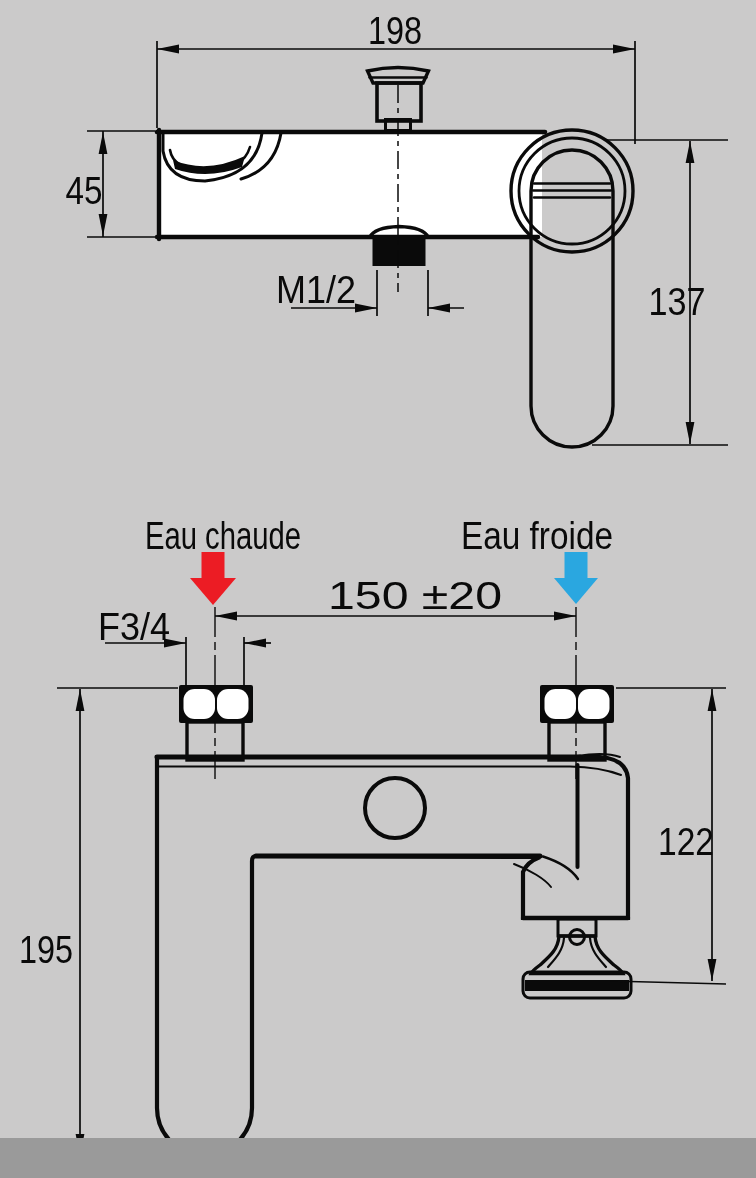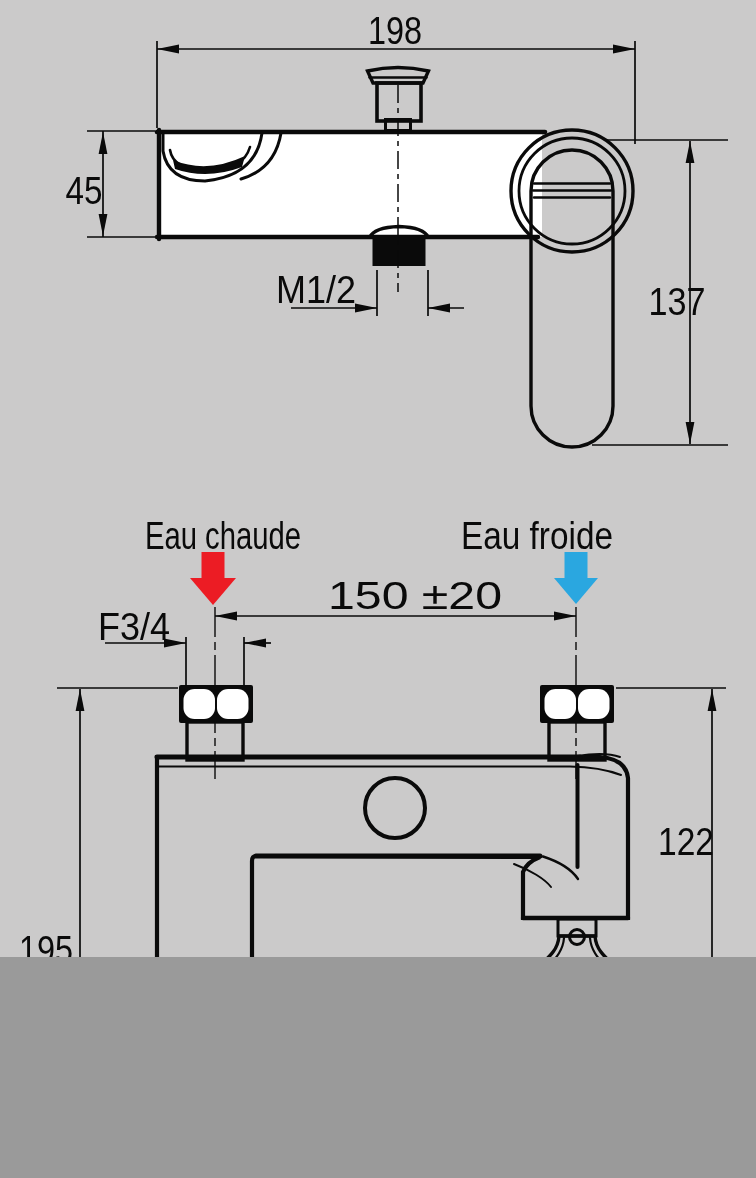--- a/index.html
+++ b/index.html
@@ -1,16 +1,16 @@
 <!DOCTYPE html>
 <html><head>
 <meta charset="utf-8">
 <style>
   html,body{margin:0;padding:0;background:#9a9a9a;}
-  .stage{width:756px;height:957px;position:relative;overflow:hidden;margin:0 auto;}
+  .stage{width:756px;height:1138px;position:relative;overflow:hidden;margin:0 auto;}
   svg{display:block;}
   .dim-text{font-family:"Liberation Sans","DejaVu Sans",sans-serif;font-size:38px;fill:#0a0a0a;}
   .thin{stroke:#0a0a0a;stroke-width:1.7;fill:none;}
   .edge{stroke:#0a0a0a;fill:none;stroke-linecap:round;}
   .arrowhead{fill:#0a0a0a;stroke:none;}
 </style>
 </head>
 <body>
 
 <div class="stage">

